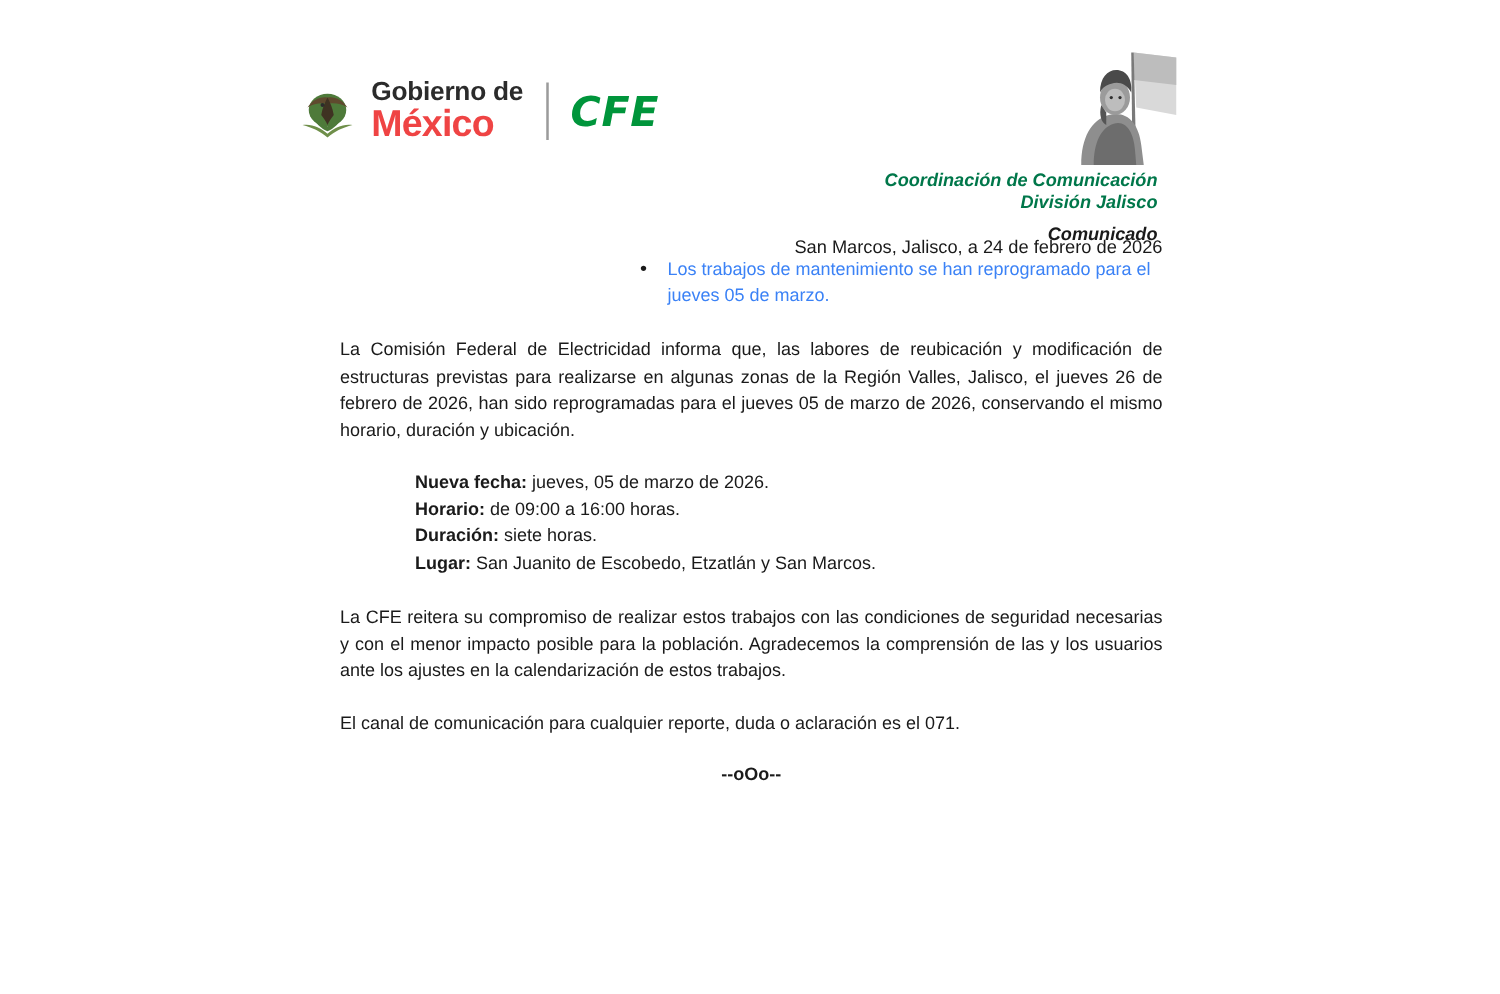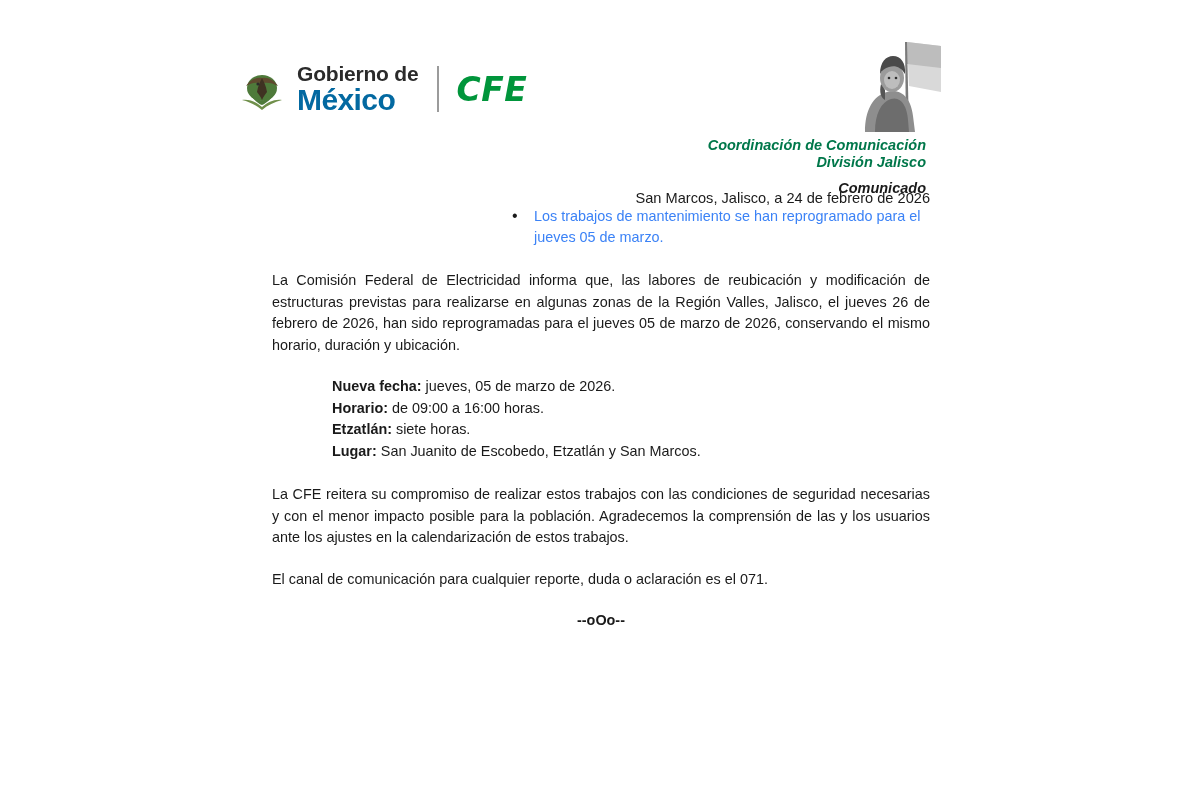--- a/index.html
+++ b/index.html
@@ -57,21 +57,21 @@
   .gob-text .gobierno {
     font-size: 21px;
     font-weight: bold;
     color: #2b2b2b;
     letter-spacing: -0.2px;
     margin-bottom: 1px;
   }
   .gob-text .mexico {
     font-size: 30px;
     font-weight: bold;
-    color: #0369a1;
+    color: #ef4444;
     letter-spacing: -0.6px;
     line-height: 1;
   }
 
   .logo-divider {
     width: 2px;
     height: 46px;
     background: #9b9b9b;
     margin: 0 17px 0 19px;
     align-self: center;
@@ -256,21 +256,21 @@
     <div class="details">
       <div class="row">
         <b>Nueva fecha:</b>
         <span>jueves, 05 de marzo de 2026.</span>
       </div>
       <div class="row">
         <b>Horario:</b>
         <span>de 09:00 a 16:00 horas.</span>
       </div>
       <div class="row">
-        <b>Etzatlán:</b>
+        <b>Duración:</b>
         <span>siete horas.</span>
       </div>
       <div class="row">
         <b>Lugar:</b>
         <span>San Juanito de Escobedo, Etzatlán y San Marcos.</span>
       </div>
     </div>
 
     <p class="para">La CFE reitera su compromiso de realizar estos trabajos con las condiciones de seguridad necesarias y con el menor impacto posible para la población. Agradecemos la comprensión de las y los usuarios ante los ajustes en la calendarización de estos trabajos.</p>
 

